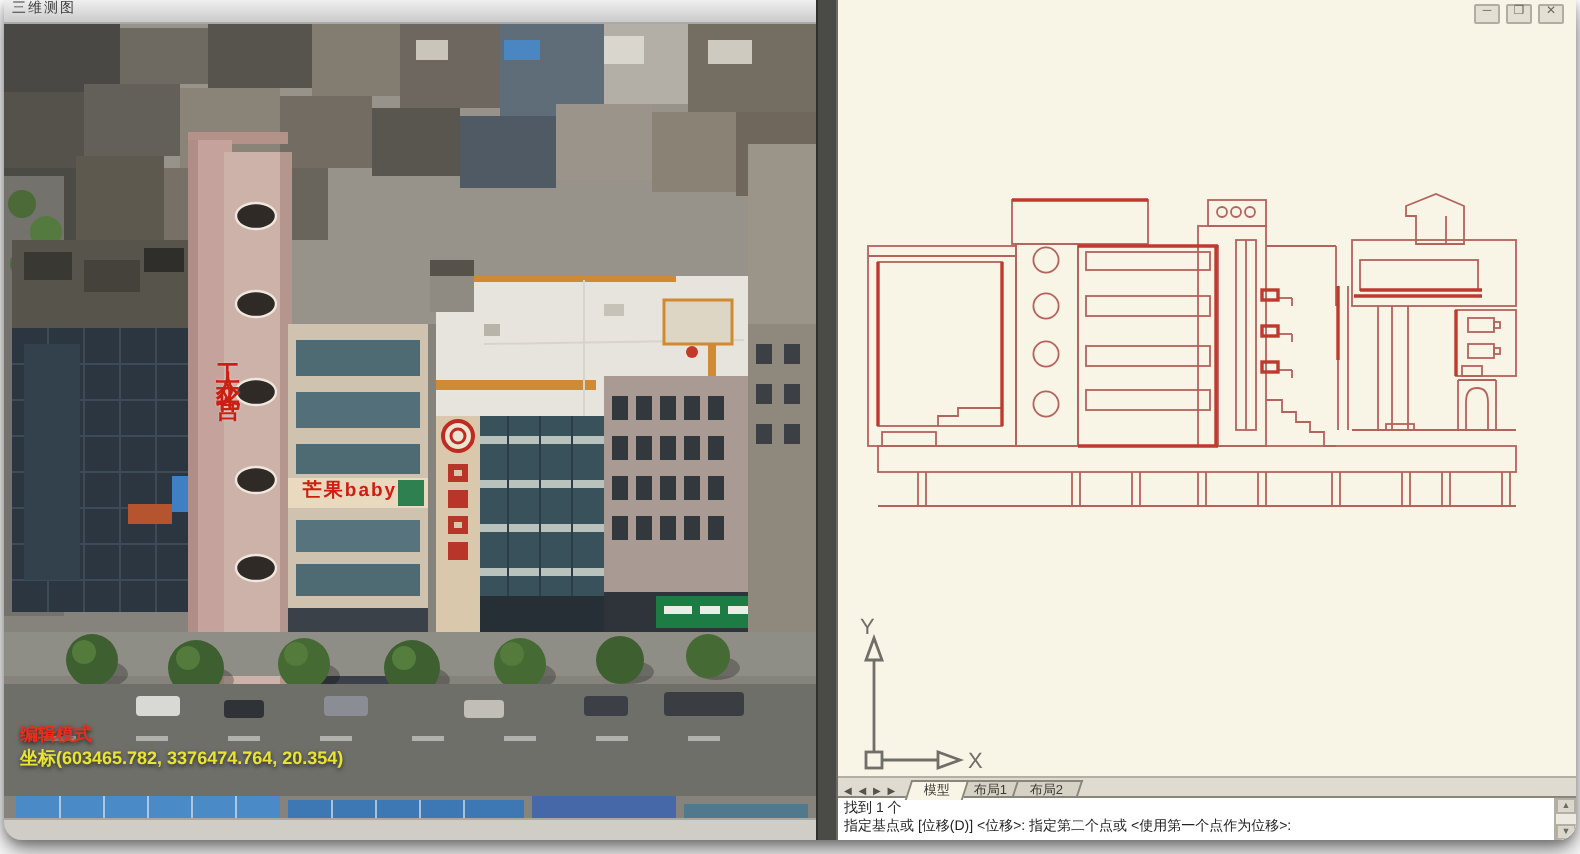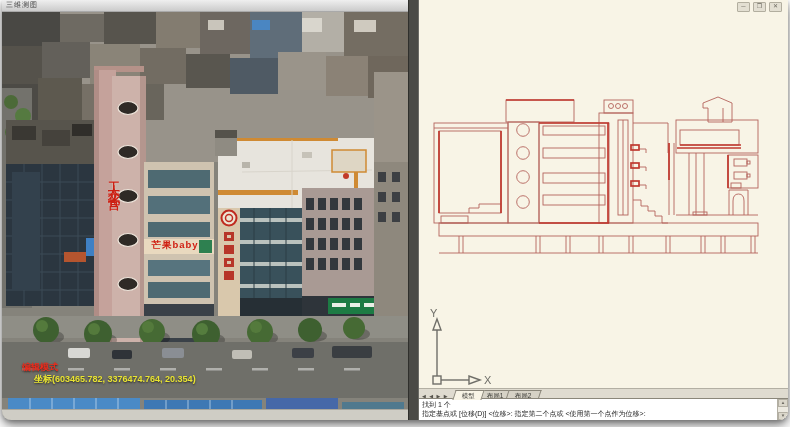--- a/index.html
+++ b/index.html
@@ -11,24 +11,24 @@
   .photo-pane{width:406px;display:flex;flex-direction:column;background:#85837b;}
   .p-titlebar{height:11px;background:linear-gradient(#efefef,#cbcbcb);border-bottom:1px solid #a9a9a9;
     font-size:7px;line-height:10px;color:#3c3c3c;padding:0 4px;letter-spacing:1px;}
   .photo{position:relative;height:398px;overflow:hidden;}
   .photo svg{position:absolute;left:0;top:0;}
   .vsign{position:absolute;left:103px;top:160px;height:100px;writing-mode:vertical-rl;
     color:#cc1f12;font-size:12px;font-weight:bold;letter-spacing:4px;
     text-shadow:0 0 1px rgba(255,255,255,.5);}
   .ssign{position:absolute;left:144px;top:227px;width:58px;text-align:center;color:#cf1d10;
     font-size:9.5px;font-weight:bold;letter-spacing:1px;}
-  .overlay{position:absolute;left:20px;top:349px;font-size:9px;font-weight:bold;line-height:12px;
+  .overlay{position:absolute;left:8px;top:349px;font-size:9px;font-weight:bold;line-height:12px;
     text-shadow:0 1px 2px rgba(0,0,0,.65);white-space:nowrap;}
   .ov-red{color:#ee2c1c;}
-  .ov-yellow{color:#e9e432;margin-left:12px;}
+  .ov-yellow{color:#e9e432;}
   .p-bottom{height:10px;background:#cfcdc5;border-top:1px solid #a9a79e;}
   
   .divider{width:9px;background:#4a4a46;border-left:1px solid #2f2f2c;border-right:1px solid #6b6b66;cursor:col-resize;}
   
   .cad-pane{position:relative;flex:1;background:#f8f4e6;}
   .win-controls{position:absolute;right:6px;top:2px;display:flex;gap:3px;z-index:5;}
   .win-btn{width:11px;height:8px;background:#e3dfd2;border:1px solid #b2ae9f;border-radius:1px;
     font-size:6px;line-height:7px;text-align:center;color:#6b685e;}
   .cad-canvas{position:absolute;left:0;top:0;right:0;bottom:31px;}
   .tab-bar{position:absolute;left:0;right:0;bottom:20px;height:11px;background:#dfdbd0;

